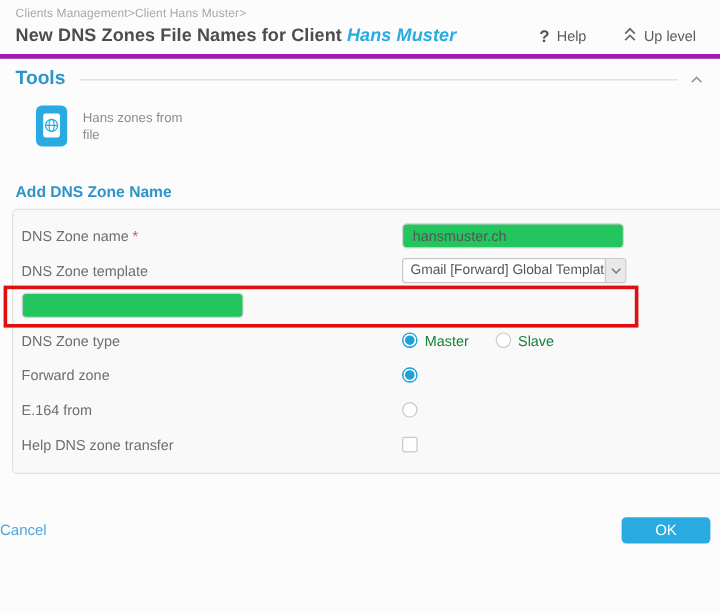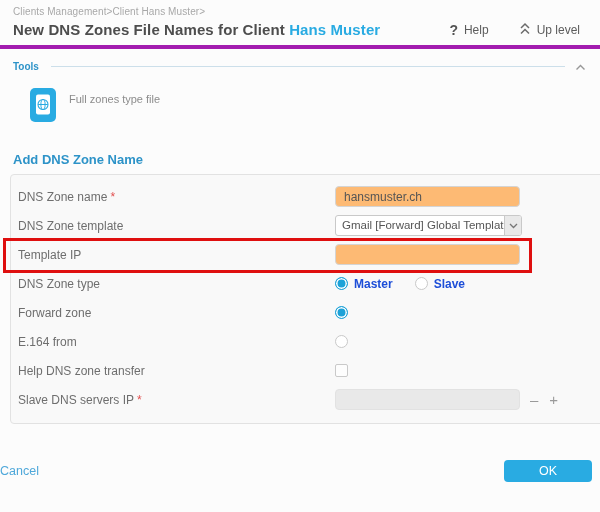--- a/index.html
+++ b/index.html
@@ -4,73 +4,73 @@
 <style>
   * { margin:0; padding:0; box-sizing:border-box; }
   html,body { width:600px; height:512px; overflow:hidden;
     background:#fcfcfc; font-family:"Liberation Sans", sans-serif; }
 
   
   .header { padding:6px 14px 7px 13px; border-bottom:4px solid #a21caf; }
   .breadcrumb { font-size:10px; color:#a8a8a8; letter-spacing:.1px; margin-bottom:4px; }
   .title-row { display:flex; align-items:center; }
   .page-title { font-size:15px; font-weight:700; color:#4d4d4d; letter-spacing:.1px; }
-  .page-title .client { color:#29abe2; }
+  .page-title .client { color:#29abe2;font-style:italic; }
   .header-actions { margin-left:auto; display:flex; align-items:center; gap:30px; padding-right:6px; }
   .header-action { display:flex; align-items:center; gap:6px; font-size:12px; color:#5c5c5c; cursor:pointer; }
   .qmark { font-size:14px; font-weight:700; color:#525252; }
 
   
   .tools { padding:8px 14px 0 13px; }
   .section-head { display:flex; align-items:center; }
-  .section-title { font-size:10px; font-weight:600; color:#2d93c8; }
+  .section-title { font-size:16px; font-weight:600; color:#2d93c8; }
   .section-rule { flex:1; height:1px; background:#ccdfea; margin:0 10px 0 12px; }
   .tool-item { display:flex; align-items:flex-start; gap:13px; margin:13px 0 0 17px; cursor:pointer; }
   .tool-tile { width:26px; height:34px; background:#29abe2; border-radius:5px;
     display:flex; align-items:center; justify-content:center; flex:0 0 auto; }
   .tool-label { font-size:11px; color:#8c8c8c; line-height:14px; width:100px; padding-top:4px; }
 
   
   .form-heading { margin:30px 0 7px 13px; font-size:13px; font-weight:700; color:#2d93c8; }
   .form-card { margin-left:10px; width:598px; background:#f9f9f9;
     border:1px solid #e2e2e2; border-radius:4px; padding:11px 8px 13px 7px; }
   .form-row { height:21px; margin-bottom:8px; display:flex; align-items:center; position:relative; }
   .form-row:last-child { margin-bottom:0; }
   .f-label { width:317px; font-size:12px; color:#6e6e6e; flex:0 0 auto; }
   .req { color:#e25050; margin-left:3px; }
 
   .txt-input { width:185px; height:21px; border:1px solid #d4d4d4; border-radius:4px;
-    background:#fdba74; font-family:inherit; font-size:12px; color:#555; padding:0 8px; outline:none; }
+    background:#22c55e; font-family:inherit; font-size:12px; color:#555; padding:0 8px; outline:none; }
   .txt-input:disabled { background:#e9e9e9; border-color:#e2e2e2; }
 
   .select { width:187px; height:21px; border:1px solid #c9c9c9; border-radius:3px;
     background:#fff; display:flex; align-items:stretch; overflow:hidden; cursor:pointer; }
   .select-value { flex:1; font-size:11.5px; color:#555; line-height:19px; padding:0 1px 0 6px;
     white-space:nowrap; overflow:hidden; }
   .select-btn { width:17px; background:#e9e9e9; border-left:1px solid #c9c9c9;
     display:flex; align-items:center; justify-content:center; }
 
   .row-highlight::before { content:""; position:absolute; left:-15px; top:-6px;
     width:523px; height:29px; border:3px solid #df0f0f; pointer-events:none; }
 
   .radio { width:13px; height:13px; border-radius:50%; background:#fff;
     border:1px solid #c9c9c9; flex:0 0 auto; cursor:pointer; }
   .radio.on { border-color:#1da2d8; background:#1da2d8; box-shadow:inset 0 0 0 1.5px #fff; }
-  .choice-label { font-size:12px; color:#1d4ed8; margin:0 22px 0 6px;font-weight:bold; }
+  .choice-label { font-size:12px; color:#15803d; margin:0 22px 0 6px; }
   .checkbox { width:13px; height:13px; border:1px solid #c9c9c9; border-radius:2px;
     background:#fdfdfd; cursor:pointer; }
   .stepper { display:flex; align-items:center; }
   .step-sign { font-size:15px; color:#9a9a9a; cursor:pointer; line-height:1; }
   .minus { margin-left:10px; } .plus { margin-left:11px; }
 
   
   .footer { display:flex; align-items:center; justify-content:space-between;
     gap:25px; margin-top:36px; padding-right:8px; }
   .cancel-link { font-size:12.5px; color:#4fa8da; cursor:pointer; }
-  .ok-btn { width:88px; height:22px; background:#29abe2; border:none; border-radius:4px;
+  .ok-btn { width:74px; height:22px; background:#29abe2; border:none; border-radius:4px;
     color:#fff; font-family:inherit; font-size:12.5px; cursor:pointer; }
 </style>
 </head>
 <body>
 
 <div class="header">
   <div class="breadcrumb">Clients Management&gt;Client Hans Muster&gt;</div>
   <div class="title-row">
     <div class="page-title"><span>New DNS Zones File Names for Client </span><span class="client">Hans Muster</span></div>
     <div class="header-actions">
@@ -103,21 +103,21 @@
   </div>
   <div class="tool-item">
     <span class="tool-tile">
       <svg width="26" height="34" viewBox="0 0 26 34">
         <rect x="6" y="6.5" width="14" height="20" rx="2" fill="#ffffff"></rect>
         <circle cx="13" cy="16.5" r="5" fill="none" stroke="#29abe2" stroke-width="1.1"></circle>
         <line x1="8.2" y1="16.5" x2="17.8" y2="16.5" stroke="#29abe2" stroke-width="1"></line>
         <ellipse cx="13" cy="16.5" rx="2.1" ry="5" fill="none" stroke="#29abe2" stroke-width="1"></ellipse>
       </svg>
     </span>
-    <span class="tool-label">Full zones type file</span>
+    <span class="tool-label">Hans zones from file</span>
   </div>
 </div>
 
 <div class="form-heading">Add DNS Zone Name</div>
 
 <div class="form-card">
 
   <div class="form-row">
     <span class="f-label"><span>DNS Zone name</span><span class="req">*</span></span>
     <input class="txt-input" value="hansmuster.ch" style="">
@@ -129,21 +129,20 @@
       <span class="select-value">Gmail [Forward] Global Template</span>
       <span class="select-btn">
         <svg width="9" height="6" viewBox="0 0 9 6" fill="none">
           <polyline points="1,1 4.5,4.5 8,1" stroke="#777" stroke-width="1.3" fill="none"></polyline>
         </svg>
       </span>
     </div>
   </div>
 
   <div class="form-row row-highlight">
-    <span class="f-label">Template IP</span>
     <input class="txt-input" value="" style="">
   </div>
 
   <div class="form-row">
     <span class="f-label">DNS Zone type</span>
     <span class="radio on"></span>
     <span class="choice-label">Master</span>
     <span class="radio"></span>
     <span class="choice-label">Slave</span>
   </div>
@@ -157,27 +156,19 @@
   <div class="form-row">
     <span class="f-label">E.164 from</span>
     <span class="radio"></span>
   </div>
 
   <div class="form-row">
     <span class="f-label">Help DNS zone transfer</span>
     <span class="checkbox"></span>
   </div>
 
-  <div class="form-row">
-    <span class="f-label"><span>Slave DNS servers IP</span><span class="req">*</span></span>
-    <div class="stepper">
-      <input class="txt-input" disabled="" value="" style="">
-      <span class="step-sign minus">–</span>
-      <span class="step-sign plus">+</span>
-    </div>
-  </div>
 
 </div>
 
 <div class="footer">
   <span class="cancel-link">Cancel</span>
   <button class="ok-btn">OK</button>
 </div>
 
 </body></html>

